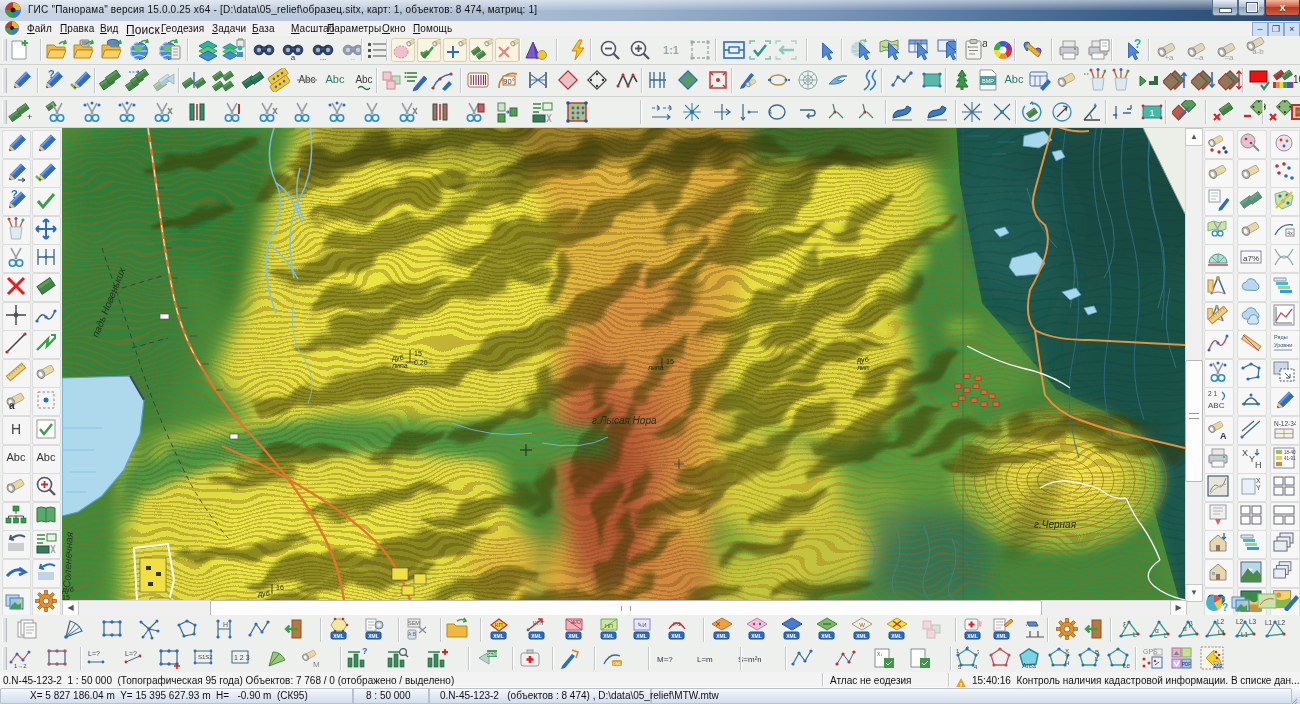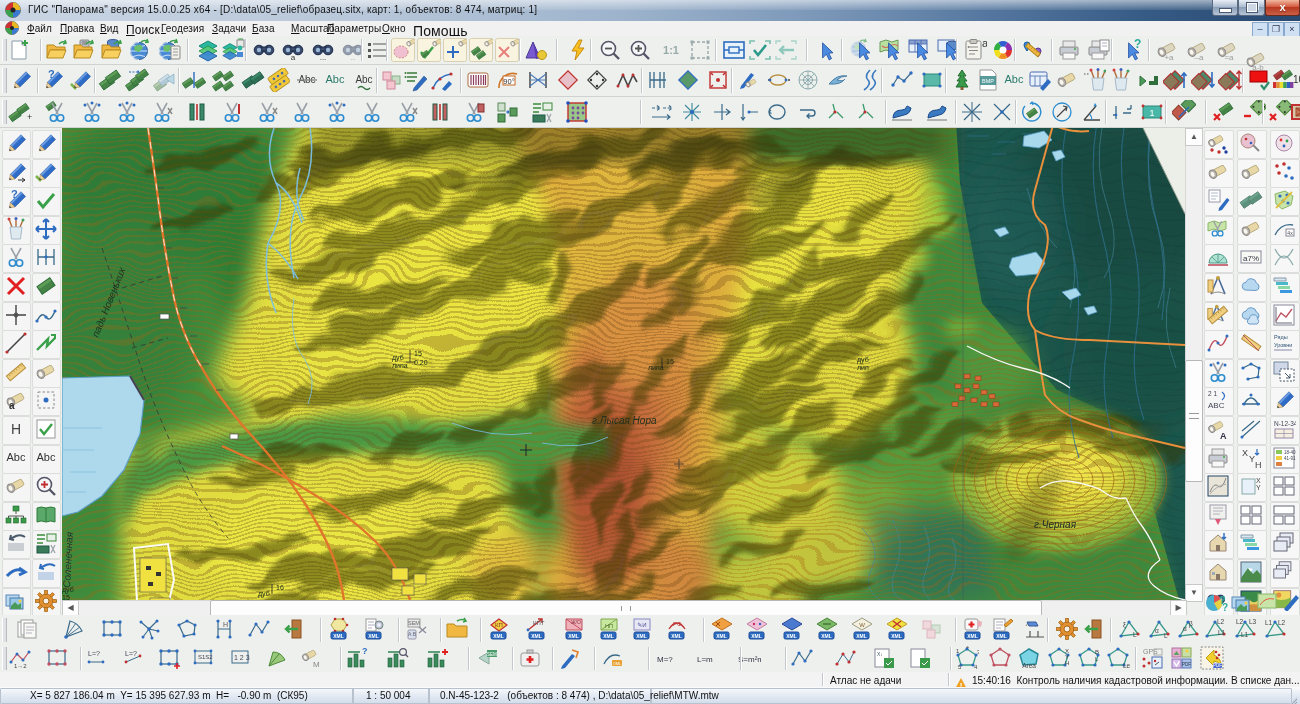--- a/index.html
+++ b/index.html
@@ -35,21 +35,21 @@
 <div class="abs" style="left:27px;top:2px;font-size:10px;letter-spacing:0.1px;color:#111"><span style="text-decoration:underline">Ф</span>айл</div>
 <div class="abs" style="left:60px;top:2px;font-size:10px;letter-spacing:0.1px;color:#111"><span style="text-decoration:underline">П</span>равка</div>
 <div class="abs" style="left:100px;top:2px;font-size:10px;letter-spacing:0.1px;color:#111"><span style="text-decoration:underline">В</span>ид</div>
 <div class="abs" style="left:126px;top:2px;font-size:12px;letter-spacing:0.1px;color:#111"><span style="text-decoration:underline">П</span>оиск</div>
 <div class="abs" style="left:161px;top:2px;font-size:10px;letter-spacing:0.1px;color:#111"><span style="text-decoration:underline">Г</span>еодезия</div>
 <div class="abs" style="left:212px;top:2px;font-size:10px;letter-spacing:0.1px;color:#111"><span style="text-decoration:underline">З</span>адачи</div>
 <div class="abs" style="left:252px;top:2px;font-size:10px;letter-spacing:0.1px;color:#111"><span style="text-decoration:underline">Б</span>аза</div>
 <div class="abs" style="left:291px;top:2px;font-size:10px;letter-spacing:0.1px;color:#111"><span style="text-decoration:underline">М</span>асштаб</div>
 <div class="abs" style="left:327px;top:2px;font-size:10px;letter-spacing:0.1px;color:#111"><span style="text-decoration:underline">П</span>араметры</div>
 <div class="abs" style="left:382px;top:2px;font-size:10px;letter-spacing:0.1px;color:#111"><span style="text-decoration:underline">О</span>кно</div>
-<div class="abs" style="left:413px;top:2px;font-size:14px;letter-spacing:0.1px;color:#111"><span style="text-decoration:underline">П</span>омощь</div>
+<div class="abs" style="left:413px;top:2px;font-size:10px;letter-spacing:0.1px;color:#111"><span style="text-decoration:underline">П</span>омощь</div>
 <div class="abs" style="left:1252px;top:1px;width:14px;height:13px;background:#cfe0f2;border:1px solid #88a8cc;font-size:9px;text-align:center;line-height:12px;color:#335">–</div>
 <div class="abs" style="left:1268px;top:1px;width:14px;height:13px;background:#cfe0f2;border:1px solid #88a8cc;font-size:9px;text-align:center;line-height:12px;color:#335">❐</div>
 <div class="abs" style="left:1284px;top:1px;width:14px;height:13px;background:#cfe0f2;border:1px solid #88a8cc;font-size:9px;text-align:center;line-height:12px;color:#335">×</div>
 </div>
 <div class="abs" style="left:0;top:36px;width:1300px;height:28px;background:#eef0ee;border-bottom:1px solid #d0d2d0"></div>
 <div class="abs" style="left:0;top:65px;width:1300px;height:31px;background:#eef0ee;border-bottom:1px solid #d0d2d0"></div>
 <div class="abs" style="left:0;top:97px;width:1300px;height:30px;background:#eef0ee;border-bottom:1px solid #d0d2d0"></div>
 <div style="position:absolute;left:2px;top:39px;width:3px;height:22px;border-left:1px solid #fff;border-right:1px solid #b8bcc0;background:#dfe2e4"></div>
 <div style="position:absolute;left:7px;top:38px;width:24px;height:24px"><svg width="24" height="24" viewBox="0 0 24 24" style="">
         <path d="M5 3 h10 l4 4 v14 h-14 Z" fill="#fff" stroke="#8a9aa8"></path>
@@ -376,21 +376,21 @@
         <text x="14" y="22" font-size="8" text-anchor="middle" fill="#9a9a9a">–a</text>
       </svg></div>
 <div style="position:absolute;left:1215px;top:38px;width:24px;height:24px"><svg width="24" height="24" viewBox="0 0 24 24" style="">
         <g transform="rotate(-28 12 12)">
           <rect x="6" y="8" width="14" height="7" rx="2" fill="#ddd6c0" stroke="#a89868" stroke-width="0.7"></rect>
           <ellipse cx="6.5" cy="11.5" rx="3.6" ry="4.4" fill="#b8b0a8" stroke="#888"></ellipse>
           <ellipse cx="6.2" cy="11.5" rx="1.8" ry="2.6" fill="#f8f8f0"></ellipse>
         </g>
         <text x="14" y="22" font-size="8" text-anchor="middle" fill="#9a9a9a">=a</text>
       </svg></div>
-<div style="position:absolute;left:1244px;top:48px;width:24px;height:24px"><svg width="24" height="24" viewBox="0 0 24 24" style="">
+<div style="position:absolute;left:1244px;top:32px;width:24px;height:24px"><svg width="24" height="24" viewBox="0 0 24 24" style="">
         <g transform="rotate(-28 12 12)">
           <rect x="6" y="8" width="14" height="7" rx="2" fill="#ddd6c0" stroke="#a89868" stroke-width="0.7"></rect>
           <ellipse cx="6.5" cy="11.5" rx="3.6" ry="4.4" fill="#b8b0a8" stroke="#888"></ellipse>
           <ellipse cx="6.2" cy="11.5" rx="1.8" ry="2.6" fill="#f8f8f0"></ellipse>
         </g>
         <text x="14" y="22" font-size="8" text-anchor="middle" fill="#9a9a9a">a-b</text>
       </svg></div>
 <div style="position:absolute;left:1332px;top:38px;width:24px;height:24px"><svg width="24" height="24" viewBox="0 0 24 24" style="">
         <g transform="rotate(-28 12 12)">
           <rect x="6" y="8" width="14" height="7" rx="2" fill="#ddd6c0" stroke="#a89868" stroke-width="0.7"></rect>
@@ -2870,32 +2870,33 @@
 <div style="position:absolute;left:512px;top:647px;width:1px;height:23px;background:#c4c8cc;border-right:1px solid #fff"></div>
 <div style="position:absolute;left:552px;top:647px;width:1px;height:23px;background:#c4c8cc;border-right:1px solid #fff"></div>
 <div style="position:absolute;left:594px;top:647px;width:1px;height:23px;background:#c4c8cc;border-right:1px solid #fff"></div>
 <div style="position:absolute;left:648px;top:647px;width:1px;height:23px;background:#c4c8cc;border-right:1px solid #fff"></div>
 <div style="position:absolute;left:740px;top:647px;width:1px;height:23px;background:#c4c8cc;border-right:1px solid #fff"></div>
 <div style="position:absolute;left:785px;top:647px;width:1px;height:23px;background:#c4c8cc;border-right:1px solid #fff"></div>
 <div style="position:absolute;left:950px;top:647px;width:1px;height:23px;background:#c4c8cc;border-right:1px solid #fff"></div>
 <div style="position:absolute;left:1135px;top:647px;width:1px;height:23px;background:#c4c8cc;border-right:1px solid #fff"></div>
 <div style="position:absolute;left:2px;top:647px;width:3px;height:23px;border-left:1px solid #fff;border-right:1px solid #b8bcc0;background:#dfe2e4"></div>
 <div class="abs" style="left:0;top:672px;width:1300px;height:15px;background:#f2f3f2;border-bottom:1px solid #cfcfcf"></div>
+<div class="abs" style="left:3px;top:675px;font-size:10px;color:#111">0.N-45-123-2&nbsp; 1 : 50 000&nbsp; (Топографическая 95 года) Объектов: 7 768 / 0 (отображено / выделено)</div>
 <div style="position:absolute;left:822px;top:673px;width:1px;height:13px;background:#c4c8cc;border-right:1px solid #fff"></div>
 <div style="position:absolute;left:948px;top:673px;width:1px;height:13px;background:#c4c8cc;border-right:1px solid #fff"></div>
-<div class="abs" style="left:830px;top:675px;font-size:10px;color:#111">Атлас не адачи</div>
+<div class="abs" style="left:830px;top:675px;font-size:10px;color:#111">Атлас не еодезия</div>
 <div class="abs" style="left:955px;top:675px;width:12px;height:11px"><svg width="12" height="11" viewBox="0 0 12 11" style="">
         <path d="M6 0 L12 11 H0 Z" fill="#f0a020"></path>
         <text x="6" y="9.5" font-size="8" text-anchor="middle" fill="#fff" font-weight="bold">!</text>
       </svg></div>
 <div class="abs" style="left:972px;top:675px;font-size:10px;color:#111;white-space:nowrap">15:40:16&nbsp; Контроль наличия кадастровой информации. В списке дан...</div>
 <div class="abs" style="left:0;top:687px;width:1300px;height:17px;background:linear-gradient(180deg,#fbfcfd,#dfe7f2 60%,#d2dcea)"></div>
 <div class="abs" style="left:0px;top:688px;width:352px;height:14px;border:1px solid #b8c2ce;border-radius:1px"></div>
 <div class="abs" style="left:352px;top:688px;width:76px;height:14px;border:1px solid #b8c2ce;border-radius:1px"></div>
 <div class="abs" style="left:428px;top:688px;width:222px;height:14px;border:1px solid #b8c2ce;border-radius:1px"></div>
 <div class="abs" style="left:650px;top:688px;width:640px;height:14px;border:1px solid #b8c2ce;border-radius:1px"></div>
 <div class="abs" style="left:30px;top:690px;font-size:10px;color:#111">X= 5 827 186.04 m&nbsp; Y= 15 395 627.93 m&nbsp; H=&nbsp;&nbsp; -0.90 m&nbsp; (СК95)</div>
-<div class="abs" style="left:366px;top:690px;font-size:10px;color:#111">1 : 50 004</div>
+<div class="abs" style="left:366px;top:690px;font-size:10px;color:#111">8 : 50 000</div>
 <div class="abs" style="left:440px;top:690px;font-size:10px;color:#111">0.N-45-123-2&nbsp;&nbsp; (объектов : 8 474) , D:\data\05_relief\MTW.mtw</div>
 <div class="abs" style="left:1288px;top:692px;width:10px;height:10px"><svg width="10" height="10" viewBox="0 0 10 10" style="">
         <path d="M9 1 V9 H1 Z" fill="#c8d2de"></path>
         <path d="M3 9 L9 3 M6 9 L9 6" stroke="#98a6b8"></path>
       </svg></div>
 </div>
 </body></html>

